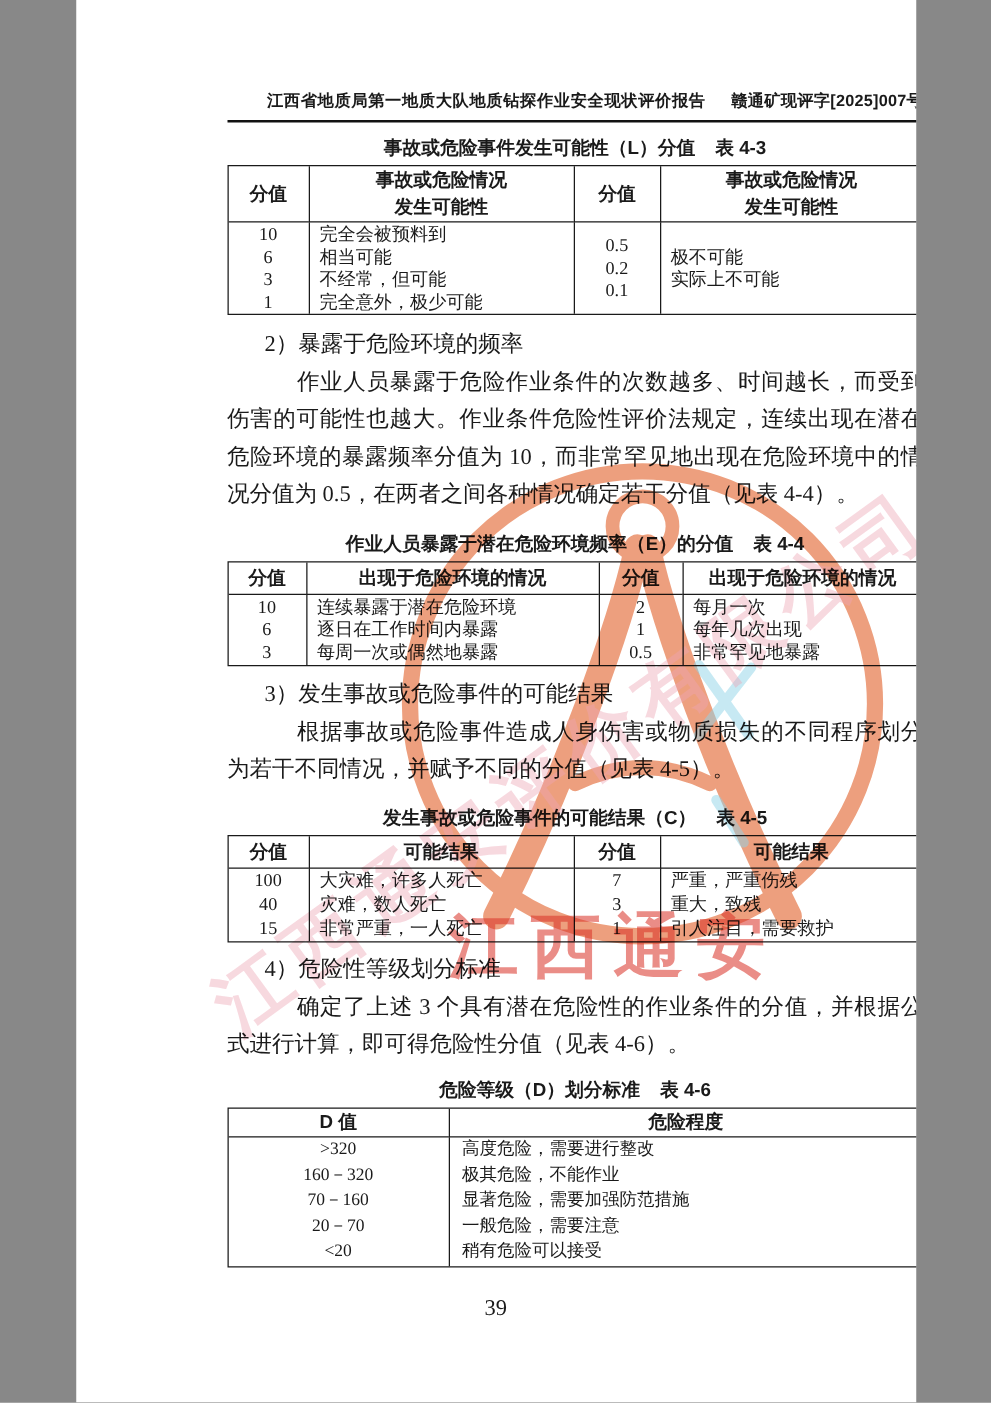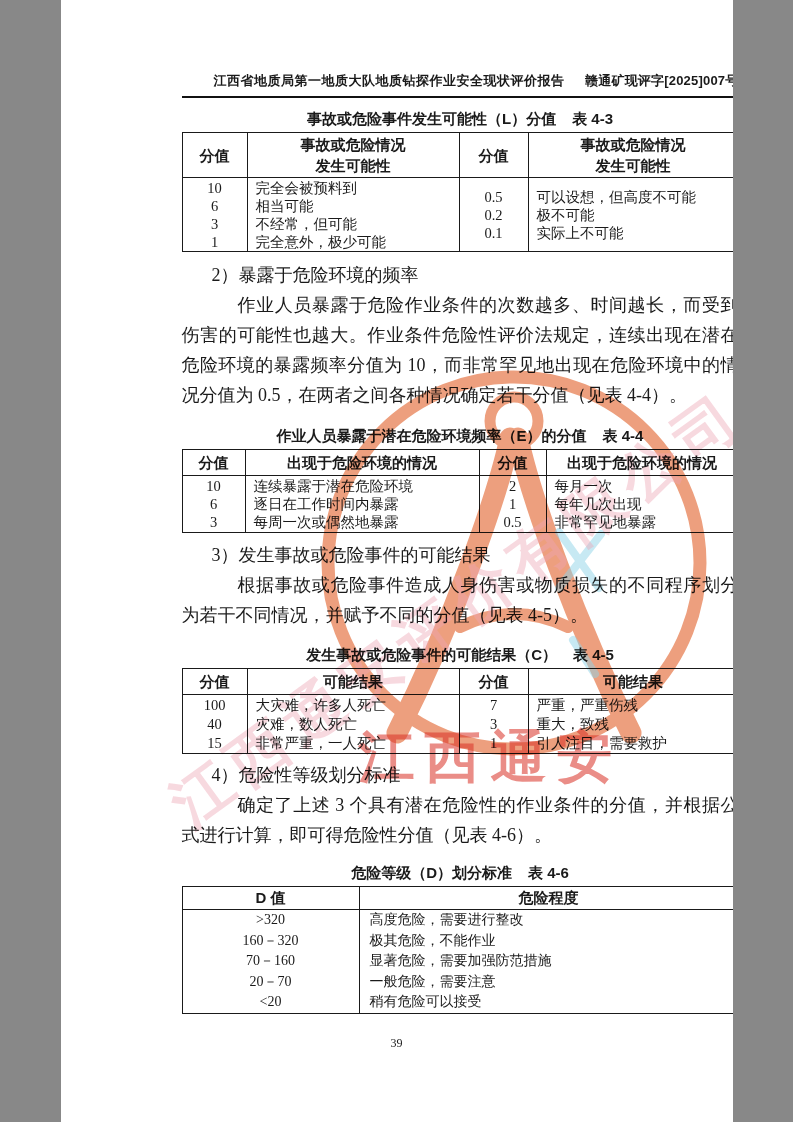--- a/index.html
+++ b/index.html
@@ -37,21 +37,21 @@
   .t46 .bc{min-height:103px;line-height:20.5px;font-size:14px;}
   .scores{text-align:center;}
   .descs{text-align:left;padding-left:8px;}
   .t46 .descs{padding-left:10px;}
   
   .para{font-size:18px;line-height:30px;text-align:justify;}
   .p-head{text-indent:30px;margin-top:8px;}
   .p-body{text-indent:56px;}
   .mt-s3{margin-top:7px;} .mt-s4{margin-top:6px;}
   
-  .doc-footer{position:absolute;left:0;right:0;top:1036px;text-align:center;font-size:12px;}
+  .doc-footer{position:absolute;left:0;right:0;top:1036px;text-align:center;font-size:18px;}
   
   .watermark{position:absolute;inset:0;pointer-events:none;mix-blend-mode:multiply;}
   .wm-svg{position:absolute;left:0;top:0;}
   .wm-red{position:absolute;left:298px;top:720px;font-size:56px;font-weight:bold;letter-spacing:10px;
           font-family:"Liberation Sans","DejaVu Sans",sans-serif;color:var(--wm-red,#d93025);opacity:.55;white-space:nowrap;}
   .wm-diag{position:absolute;left:118px;top:772px;transform-origin:0 50%;transform:rotate(-36deg);
            font-size:60px;font-weight:bold;letter-spacing:9px;white-space:nowrap;
            font-family:"Liberation Sans","DejaVu Sans",sans-serif;color:var(--wm-pink,#eda4b4);opacity:.42;}
 </style>
 </head>
@@ -91,21 +91,20 @@
           <div>相当可能</div>
           <div>不经常，但可能</div>
           <div>完全意外，极少可能</div>
         </div>
       <div class="bc scores bl">
           <div>0.5</div>
           <div>0.2</div>
           <div>0.1</div>
         </div>
       <div class="bc descs bl">
-          <div>可以设想，但高度不可能</div>
           <div>极不可能</div>
           <div>实际上不可能</div>
         </div>
     </div>
 
     <div class="para p-head">2）暴露于危险环境的频率</div>
     <div class="para p-body">作业人员暴露于危险作业条件的次数越多、时间越长，而受到伤害的可能性也越大。作业条件危险性评价法规定，连续出现在潜在危险环境的暴露频率分值为 10，而非常罕见地出现在危险环境中的情况分值为 0.5，在两者之间各种情况确定若干分值（见表 4-4）。</div>
 
     <div class="tcaption mt-c44">
       <span>作业人员暴露于潜在危险环境频率（E）的分值</span><span class="cno">表 4-4</span>

